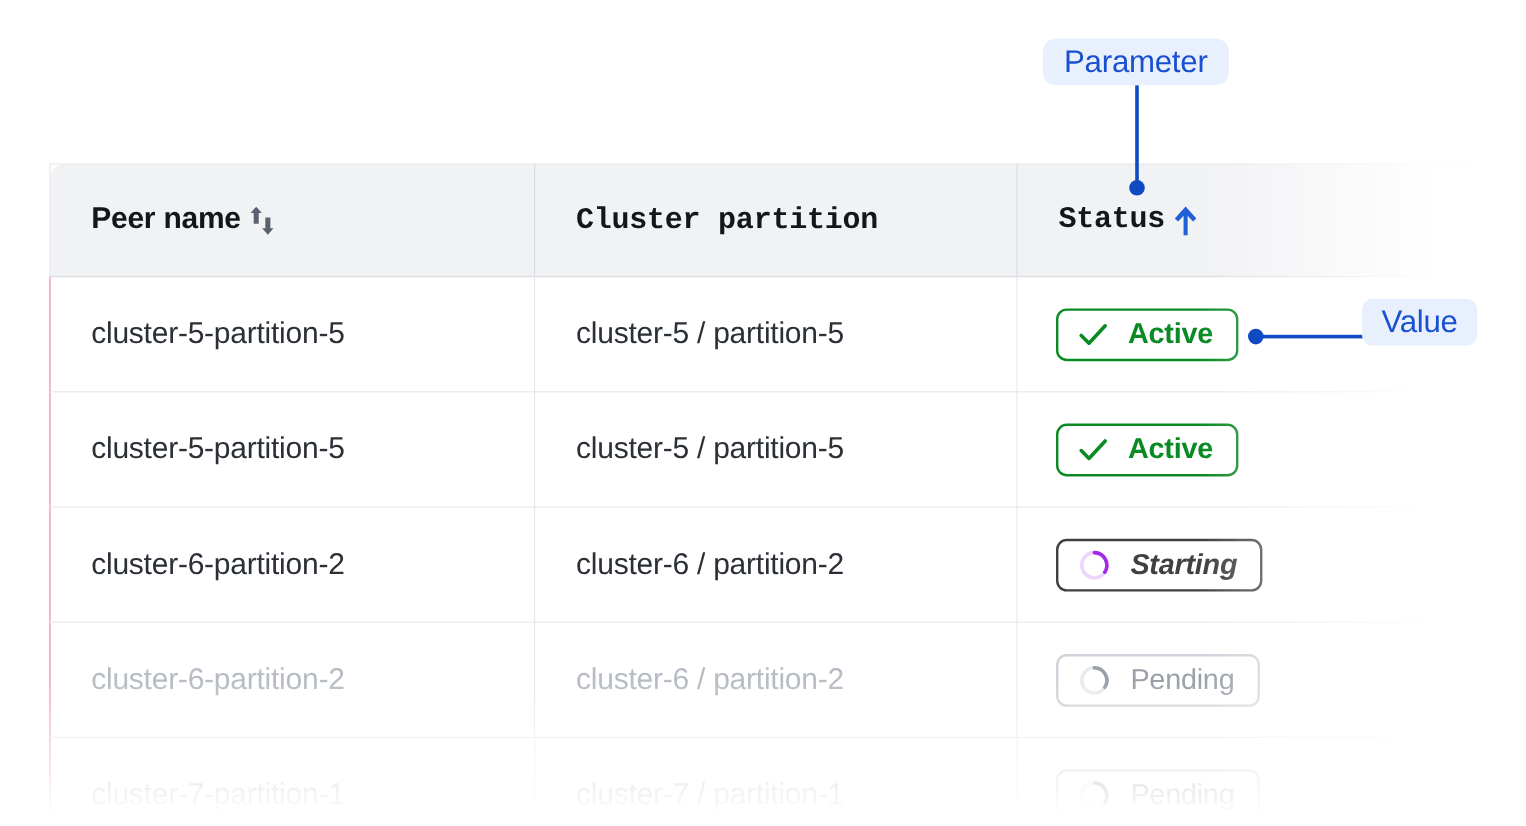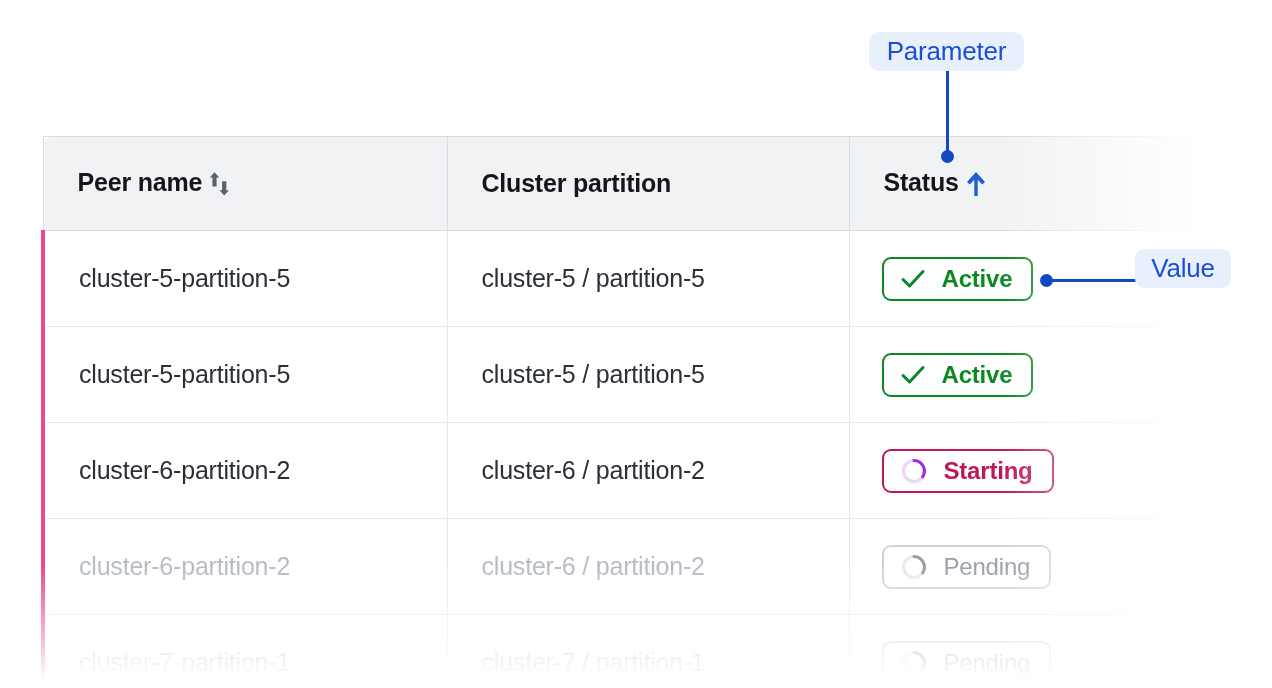--- a/index.html
+++ b/index.html
@@ -58,20 +58,21 @@
     box-sizing: border-box;
   }
   thead th:last-child { border-right: none; }
   thead th:first-child {
     border-top: 1px solid #d9dce1;
     border-left: 1px solid #d9dce1;
     border-top-left-radius: 11px;
   }
   thead th:nth-child(2), thead th:nth-child(3) {
     border-top: 1px solid #d9dce1;
+    font-family: Liberation Mono, monospace;
   }
   .th-inner {
     display: flex;
     align-items: flex-start;
     gap: 4px;
   }
   .sort-icon { display: inline-flex; align-items: center; margin-top: 1px; }
 
   tbody td {
     height: 96px;
@@ -80,42 +81,42 @@
     font-size: 25px;
     color: #2b2f36;
     letter-spacing: -0.2px;
     border-bottom: 1px solid #e7e9ec;
     border-right: 1px solid #e7e9ec;
     border-left: none;
     box-sizing: border-box;
     background: #ffffff;
     white-space: nowrap;
   }
-  tbody td:first-child { border-left: 4px solid #ec4899; }
+  tbody td:first-child { border-left: 1px solid #ec4899; }
   tbody td:last-child { border-right: none; padding-left: 32px; }
   tbody tr.dim td { color: #b7bcc4; }
 
   
   .badge {
     display: inline-flex;
     align-items: center;
     gap: 15px;
     height: 44px;
     padding: 0 19px 0 15px;
     border-radius: 9px;
     border: 2px solid currentColor;
     font-size: 24px;
     font-weight: bold;
     letter-spacing: -0.2px;
     box-sizing: border-box;
     white-space: nowrap;
   }
   .badge .badge-label { color: currentColor; font-weight: bold; }
   .badge.active   { color: #0a8a22; }
-  .badge.starting { color: #be185d; }
+  .badge.starting { color: #404040; font-style: italic; }
   .badge.pending  { color: #9aa0a8; border-color: #cfd3d9; }
   .badge.pending .badge-label { color: #9aa0a8; font-weight: normal; }
 
   .spinner { display: inline-flex; }
 
   
   .anno-pill {
     position: absolute;
     display: inline-flex;
     align-items: center;

